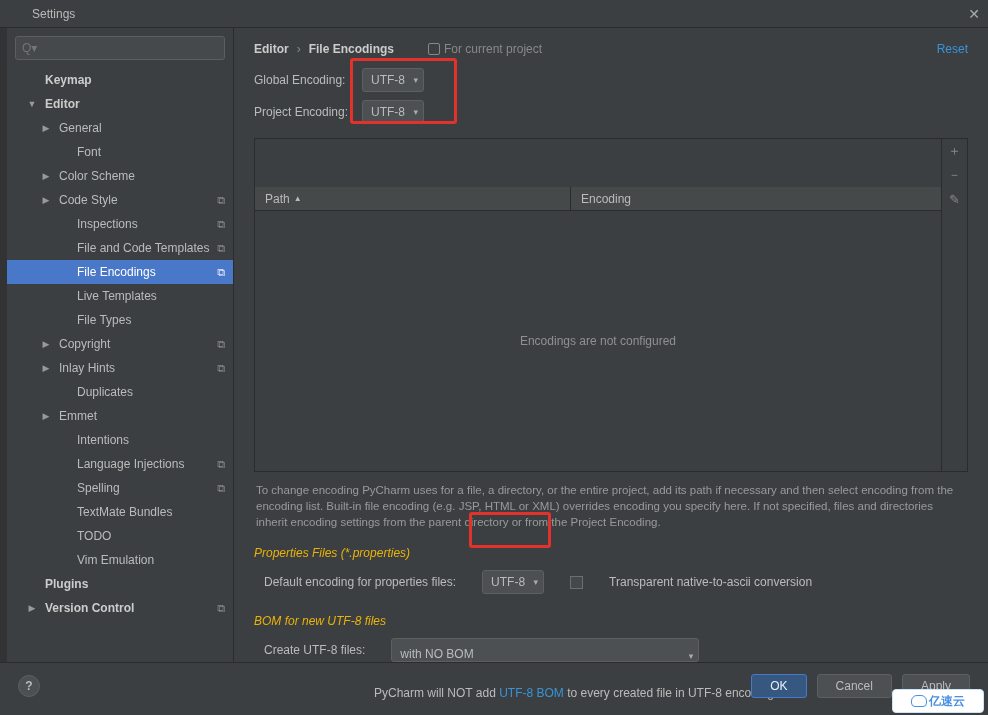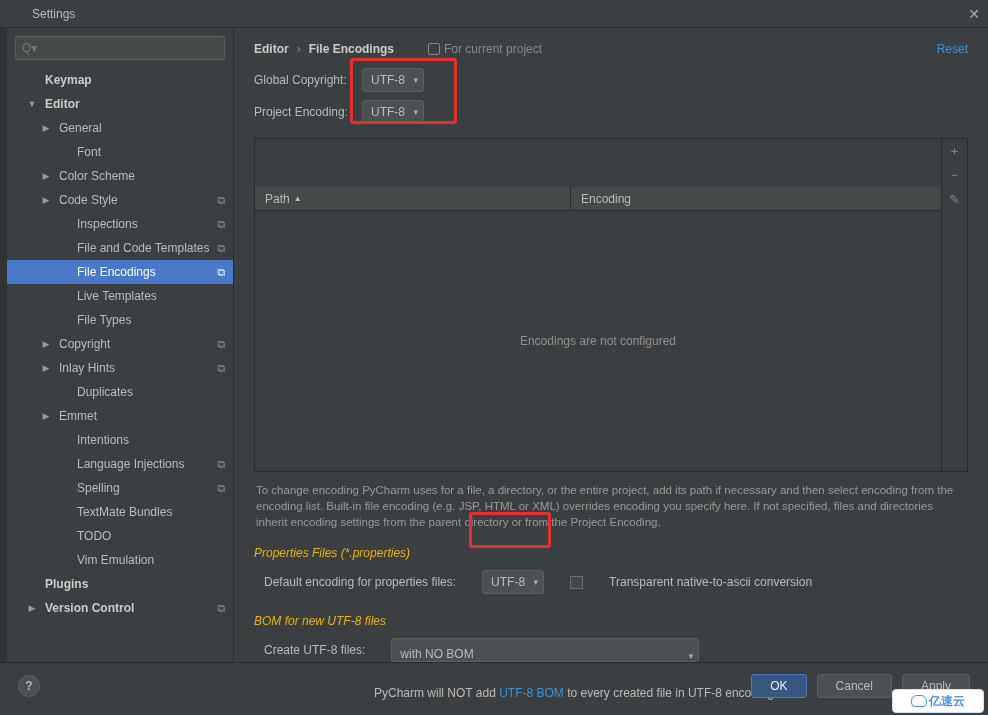--- a/index.html
+++ b/index.html
@@ -221,21 +221,21 @@
     <div class="right-pane">
       <div class="crumbs">
         <span class="crumb-b">Editor</span>
         <span class="crumb-sep">›</span>
         <span class="crumb-b">File Encodings</span>
         <span class="crumb-note">For current project</span>
         <span class="reset">Reset</span>
       </div>
 
       <div class="field-row">
-        <span class="field-lbl">Global Copyright:</span>
+        <span class="field-lbl">Global Encoding:</span>
         <span class="dropdown">
             <span>UTF-8</span>
           </span>
       </div>
       <div class="field-row">
         <span class="field-lbl">Project Encoding:</span>
         <span class="dropdown">
             <span>UTF-8</span>
           </span>
       </div>

